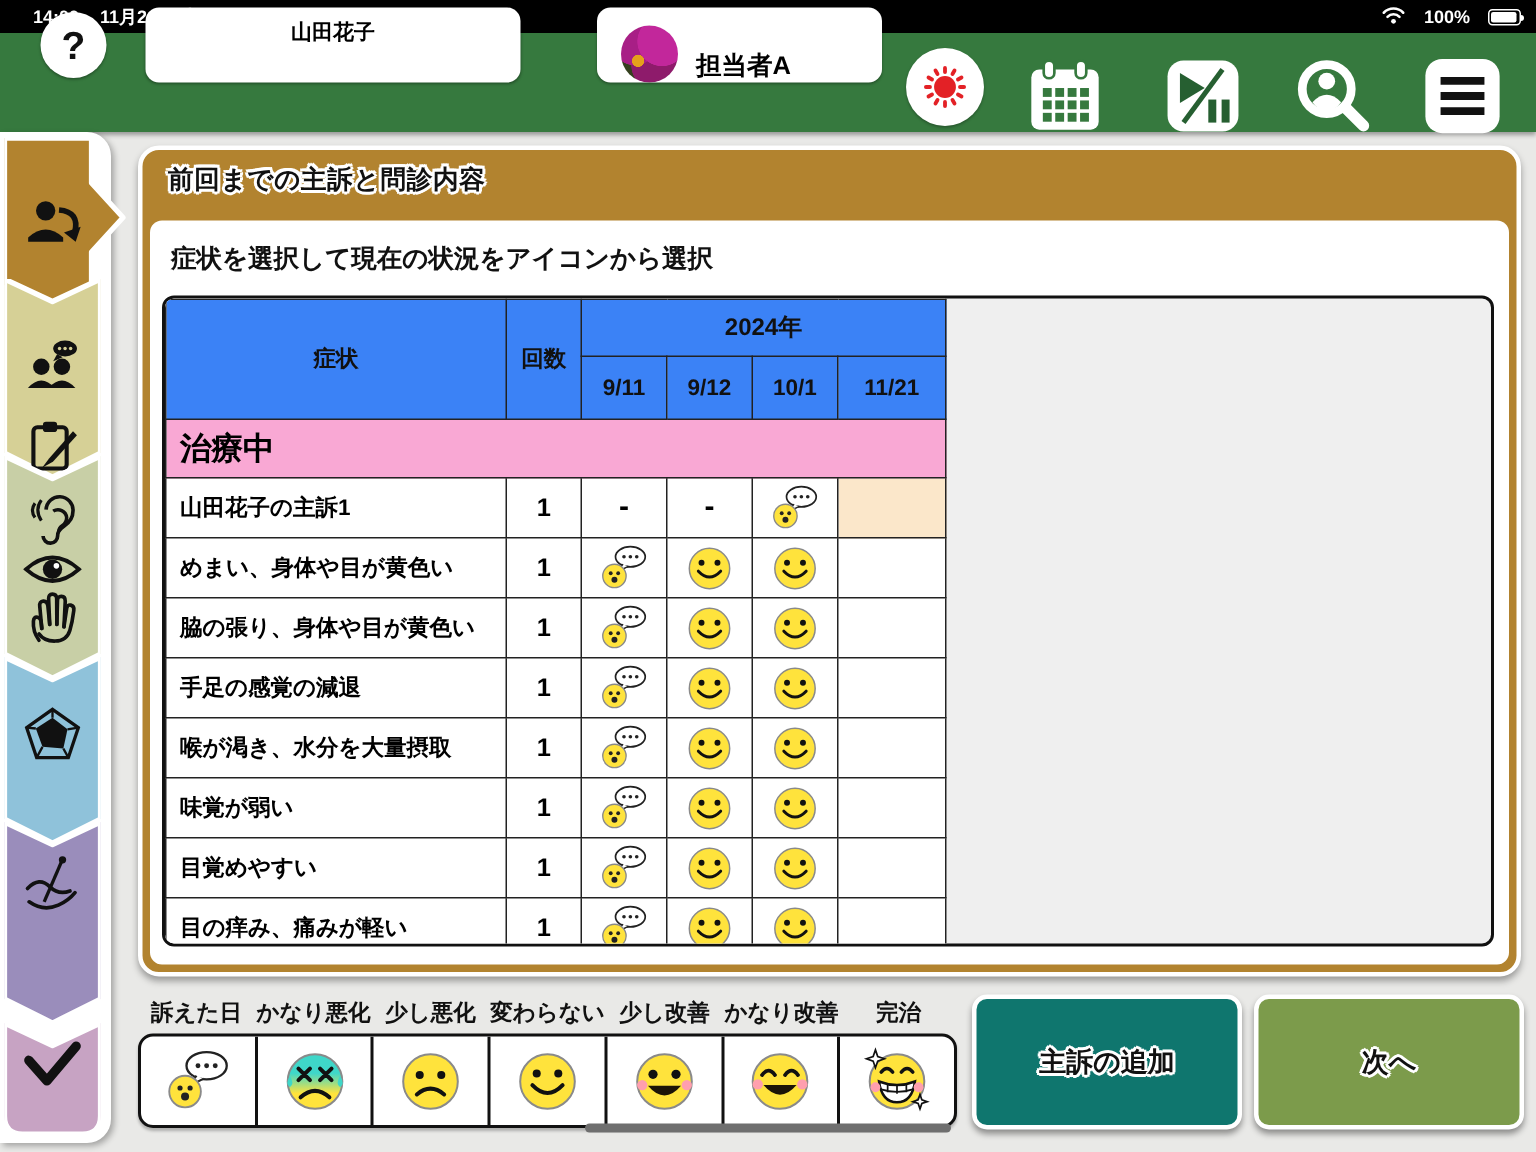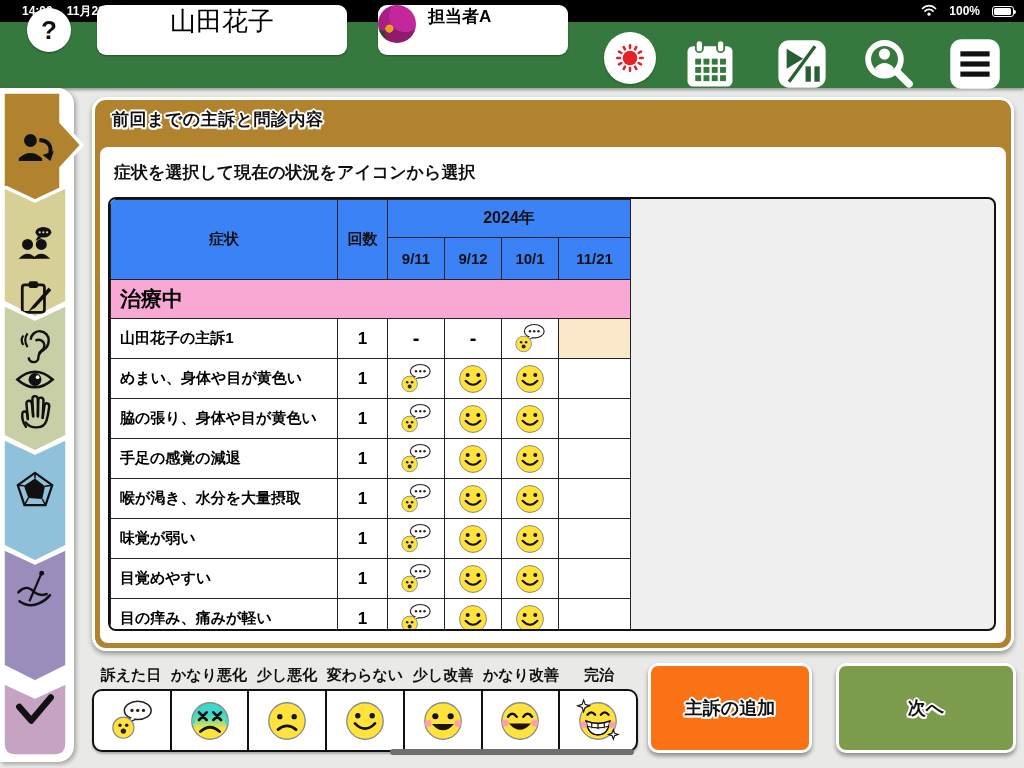--- a/index.html
+++ b/index.html
@@ -18,22 +18,22 @@
   .batt .nub { position:absolute; right:-3px; top:3px; width:2px; height:4px; background:#fff; border-radius:0 2px 2px 0; }
 
   
   #header { left:0; top:22px; width:1024px; height:66px; background:#36793e; box-shadow:0 2px 3px rgba(0,0,0,.35); }
   #help-btn { left:27px; top:8px; width:44px; height:44px; background:#fff; border-radius:50%;
     display:flex; align-items:center; justify-content:center; font-size:26px; font-weight:700; color:#111;
     box-shadow:0 1px 2px rgba(0,0,0,.35); }
   .hdr-box { background:#fff; border-radius:9px; box-shadow:0 1px 2px rgba(0,0,0,.35); }
   #patient-box { left:97px; top:5px; width:250px; height:50px; text-align:center; padding-top:4px; }
   #patient-box .role { font-size:13px; font-weight:700; line-height:15px; }
-  #patient-box .name { font-size:26px; font-weight:400; line-height:24px; }
-  #staff-box { left:378px; top:5px; width:190px; height:50px; display:flex; align-items:flex-start; padding-left:0; gap:12px; }
+  #patient-box .name { font-size:14px; font-weight:700; line-height:24px; }
+  #staff-box { left:398px; top:5px; width:190px; height:50px; display:flex; align-items:flex-end; padding-left:16px; gap:12px; }
   #staff-avatar { width:38px; height:38px; border-radius:50%;
     background: radial-gradient(circle at 30% 62%, #e5a11c 0 11%, transparent 12%),
                 radial-gradient(circle at 72% 28%, #c2279b 0 42%, transparent 43%),
                 radial-gradient(circle at 24% 30%, #a81f86 0 38%, transparent 39%),
                 radial-gradient(circle at 60% 70%, #8e1b6b 0 45%, transparent 46%), #35411f; }
   #staff-box .name { font-size:17px; font-weight:700; }
   #icon-sun-wrap { left:604px; top:10px; width:52px; height:52px; background:#fff; border-radius:50%;
     display:flex; align-items:center; justify-content:center; box-shadow:0 1px 2px rgba(0,0,0,.3); }
 
   
@@ -68,21 +68,21 @@
   #legend-labels { left:92px; top:666px; width:546px; display:flex; }
   #legend-labels span { flex:1; text-align:center; font-size:15px; font-weight:700; color:#111; }
   #legend-box { left:92px; top:689px; width:546px; height:63px; background:#fff; border:2.5px solid #111;
     border-radius:10px; display:flex; overflow:hidden; box-shadow:0 2px 2px rgba(0,0,0,.25); }
   .legend-cell { flex:1; display:flex; align-items:center; justify-content:center; border-right:2px solid #111; }
   .legend-cell:last-child { border-right:none; }
   .btn { top:663px; height:90px; border:3px solid #fff; border-radius:10px;
     display:flex; align-items:center; justify-content:center; font-size:18px; font-weight:700; color:#111;
     box-shadow:0 3px 4px rgba(0,0,0,.4); cursor:pointer;
     text-shadow:-1.5px -1.5px 0 #fff,1.5px -1.5px 0 #fff,-1.5px 1.5px 0 #fff,1.5px 1.5px 0 #fff,0 -2px 0 #fff,0 2px 0 #fff,-2px 0 0 #fff,2px 0 0 #fff; }
-  #btn-add { left:648px; width:164px; background:#f97316; }
+  #btn-add { left:648px; width:180px; background:#0f766e; }
   #btn-next { left:836px; width:180px; background:#7c9b4b; }
   #home-indicator { left:390px; top:749px; width:244px; height:6px; background:#6f6f6f; border-radius:4px; }
 </style>
 </head>
 <body>
 
 <div id="statusbar" class="abs">
   <span class="time">14:00</span>
   <span class="date">11月21日(木)</span>
   <span class="right">

